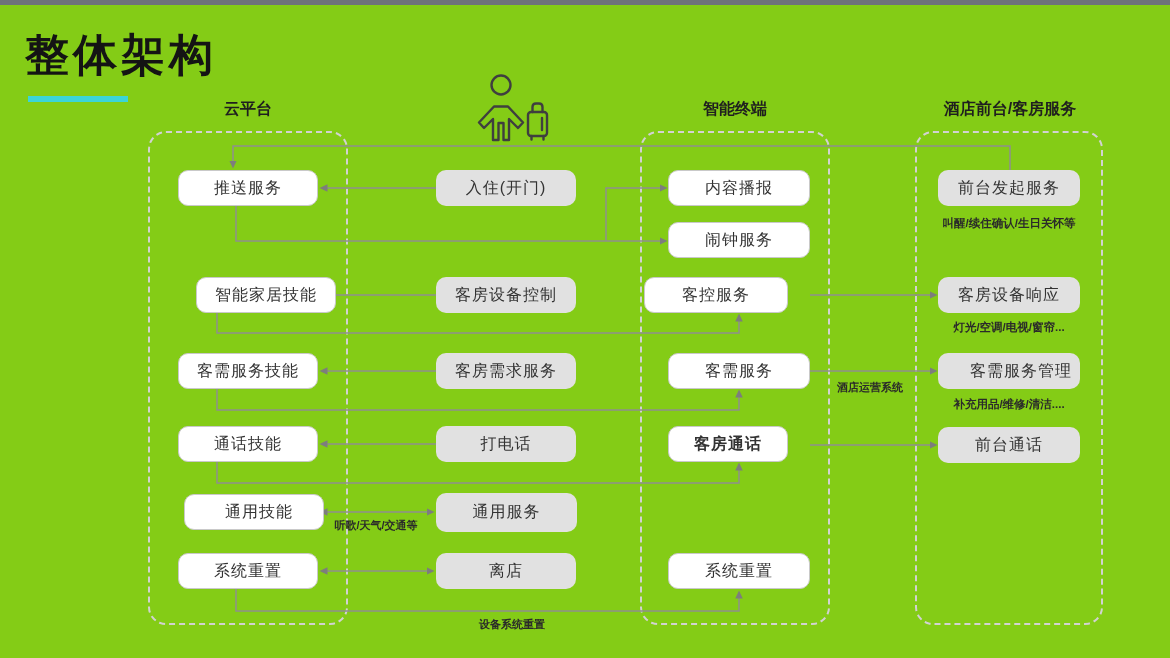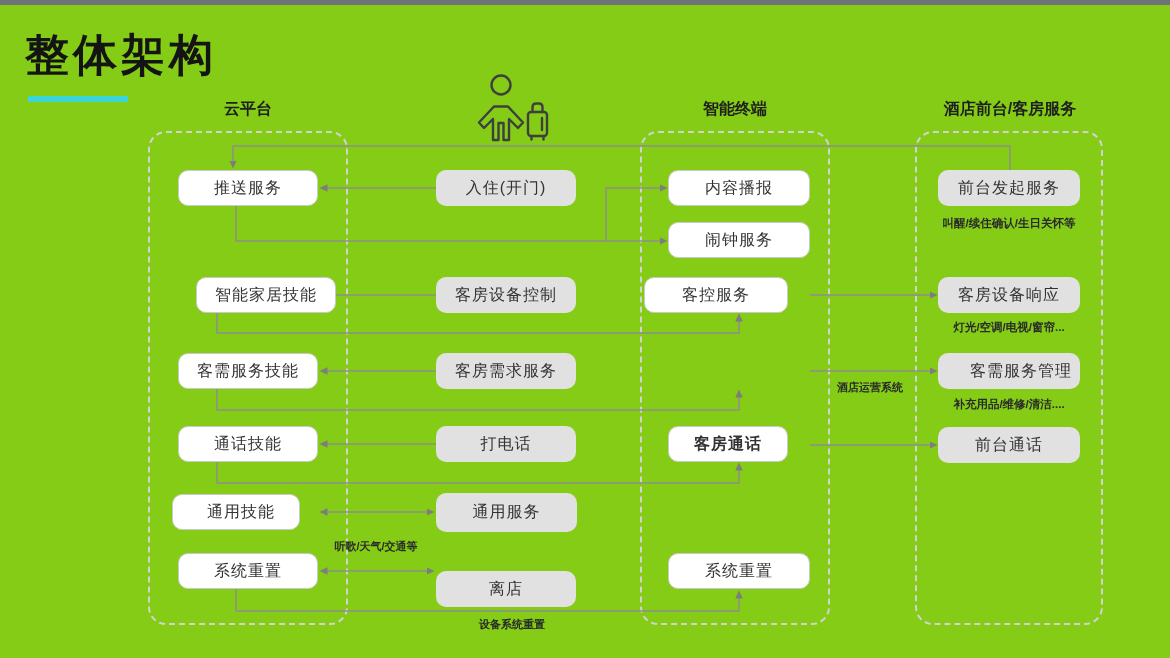--- a/index.html
+++ b/index.html
@@ -85,44 +85,45 @@
       <path d="M327,512 H427" marker-start="url(#ah)" marker-end="url(#ah)"></path>
       <path d="M327,571 H427" marker-start="url(#ah)" marker-end="url(#ah)"></path>
       <path d="M236,589 V611 H739 V598" marker-end="url(#ah)"></path>
     </g>
   </svg>
 
   <div class="node white" style="left:178px;top:170px;width:140px;">推送服务</div>
   <div class="node white" style="left:178px;top:277px;width:140px;margin-left:18px;">智能家居技能</div>
   <div class="node white" style="left:178px;top:353px;width:140px;">客需服务技能</div>
   <div class="node white" style="left:178px;top:426px;width:140px;">通话技能</div>
-  <div class="node white" style="left:172px;top:494px;width:128px;padding-left:10px;">通用技能</div>
+  <div class="node white" style="left:184px;top:494px;width:140px;padding-left:10px;">通用技能</div>
   <div class="node white" style="left:178px;top:553px;width:140px;">系统重置</div>
 
   <div class="node gray" style="left:436px;top:170px;width:140px;">入住(开门)</div>
   <div class="node gray" style="left:436px;top:277px;width:140px;">客房设备控制</div>
   <div class="node gray" style="left:436px;top:353px;width:140px;">客房需求服务</div>
   <div class="node gray" style="left:436px;top:426px;width:140px;">打电话</div>
   <div class="node gray" style="left:436px;top:493px;width:141px;height:39px;">通用服务</div>
-  <div class="node gray" style="left:436px;top:553px;width:140px;margin-top:18px;">离店</div>
+  <div class="node gray" style="left:436px;top:553px;width:140px;">离店</div>
 
   <div class="node white" style="left:668px;top:170px;width:142px;">内容播报</div>
   <div class="node white" style="left:668px;top:222px;width:142px;">闹钟服务</div>
   <div class="node white" style="left:644px;top:277px;width:144px;">客控服务</div>
+  <div class="node white" style="left:668px;top:353px;width:142px;">客需服务</div>
   <div class="node white" style="left:668px;top:426px;width:120px;font-weight:bold;">客房通话</div>
   <div class="node white" style="left:668px;top:553px;width:142px;">系统重置</div>
 
   <div class="node gray" style="left:938px;top:170px;width:142px;">前台发起服务</div>
   <div class="caption" style="left:928px;top:216px;width:162px;">叫醒/续住确认/生日关怀等</div>
 
   <div class="node gray" style="left:938px;top:277px;width:142px;">客房设备响应</div>
   <div class="caption" style="left:928px;top:320px;width:162px;">灯光/空调/电视/窗帘...</div>
 
   <div class="node gray" style="left:938px;top:353px;width:142px;padding-left:24px;">客需服务管理</div>
   <div class="caption" style="left:928px;top:397px;width:162px;">补充用品/维修/清洁....</div>
 
   <div class="node gray" style="left:938px;top:427px;width:142px;">前台通话</div>
 
-  <div class="edge-label" style="left:316px;top:518px;width:120px;margin-top:21px;">听歌/天气/交通等</div>
+  <div class="edge-label" style="left:316px;top:518px;width:120px;">听歌/天气/交通等</div>
   <div class="edge-label" style="left:818px;top:380px;width:104px;">酒店运营系统</div>
   <div class="edge-label" style="left:452px;top:617px;width:120px;">设备系统重置</div>
 
 </div>
 
 </body></html>

